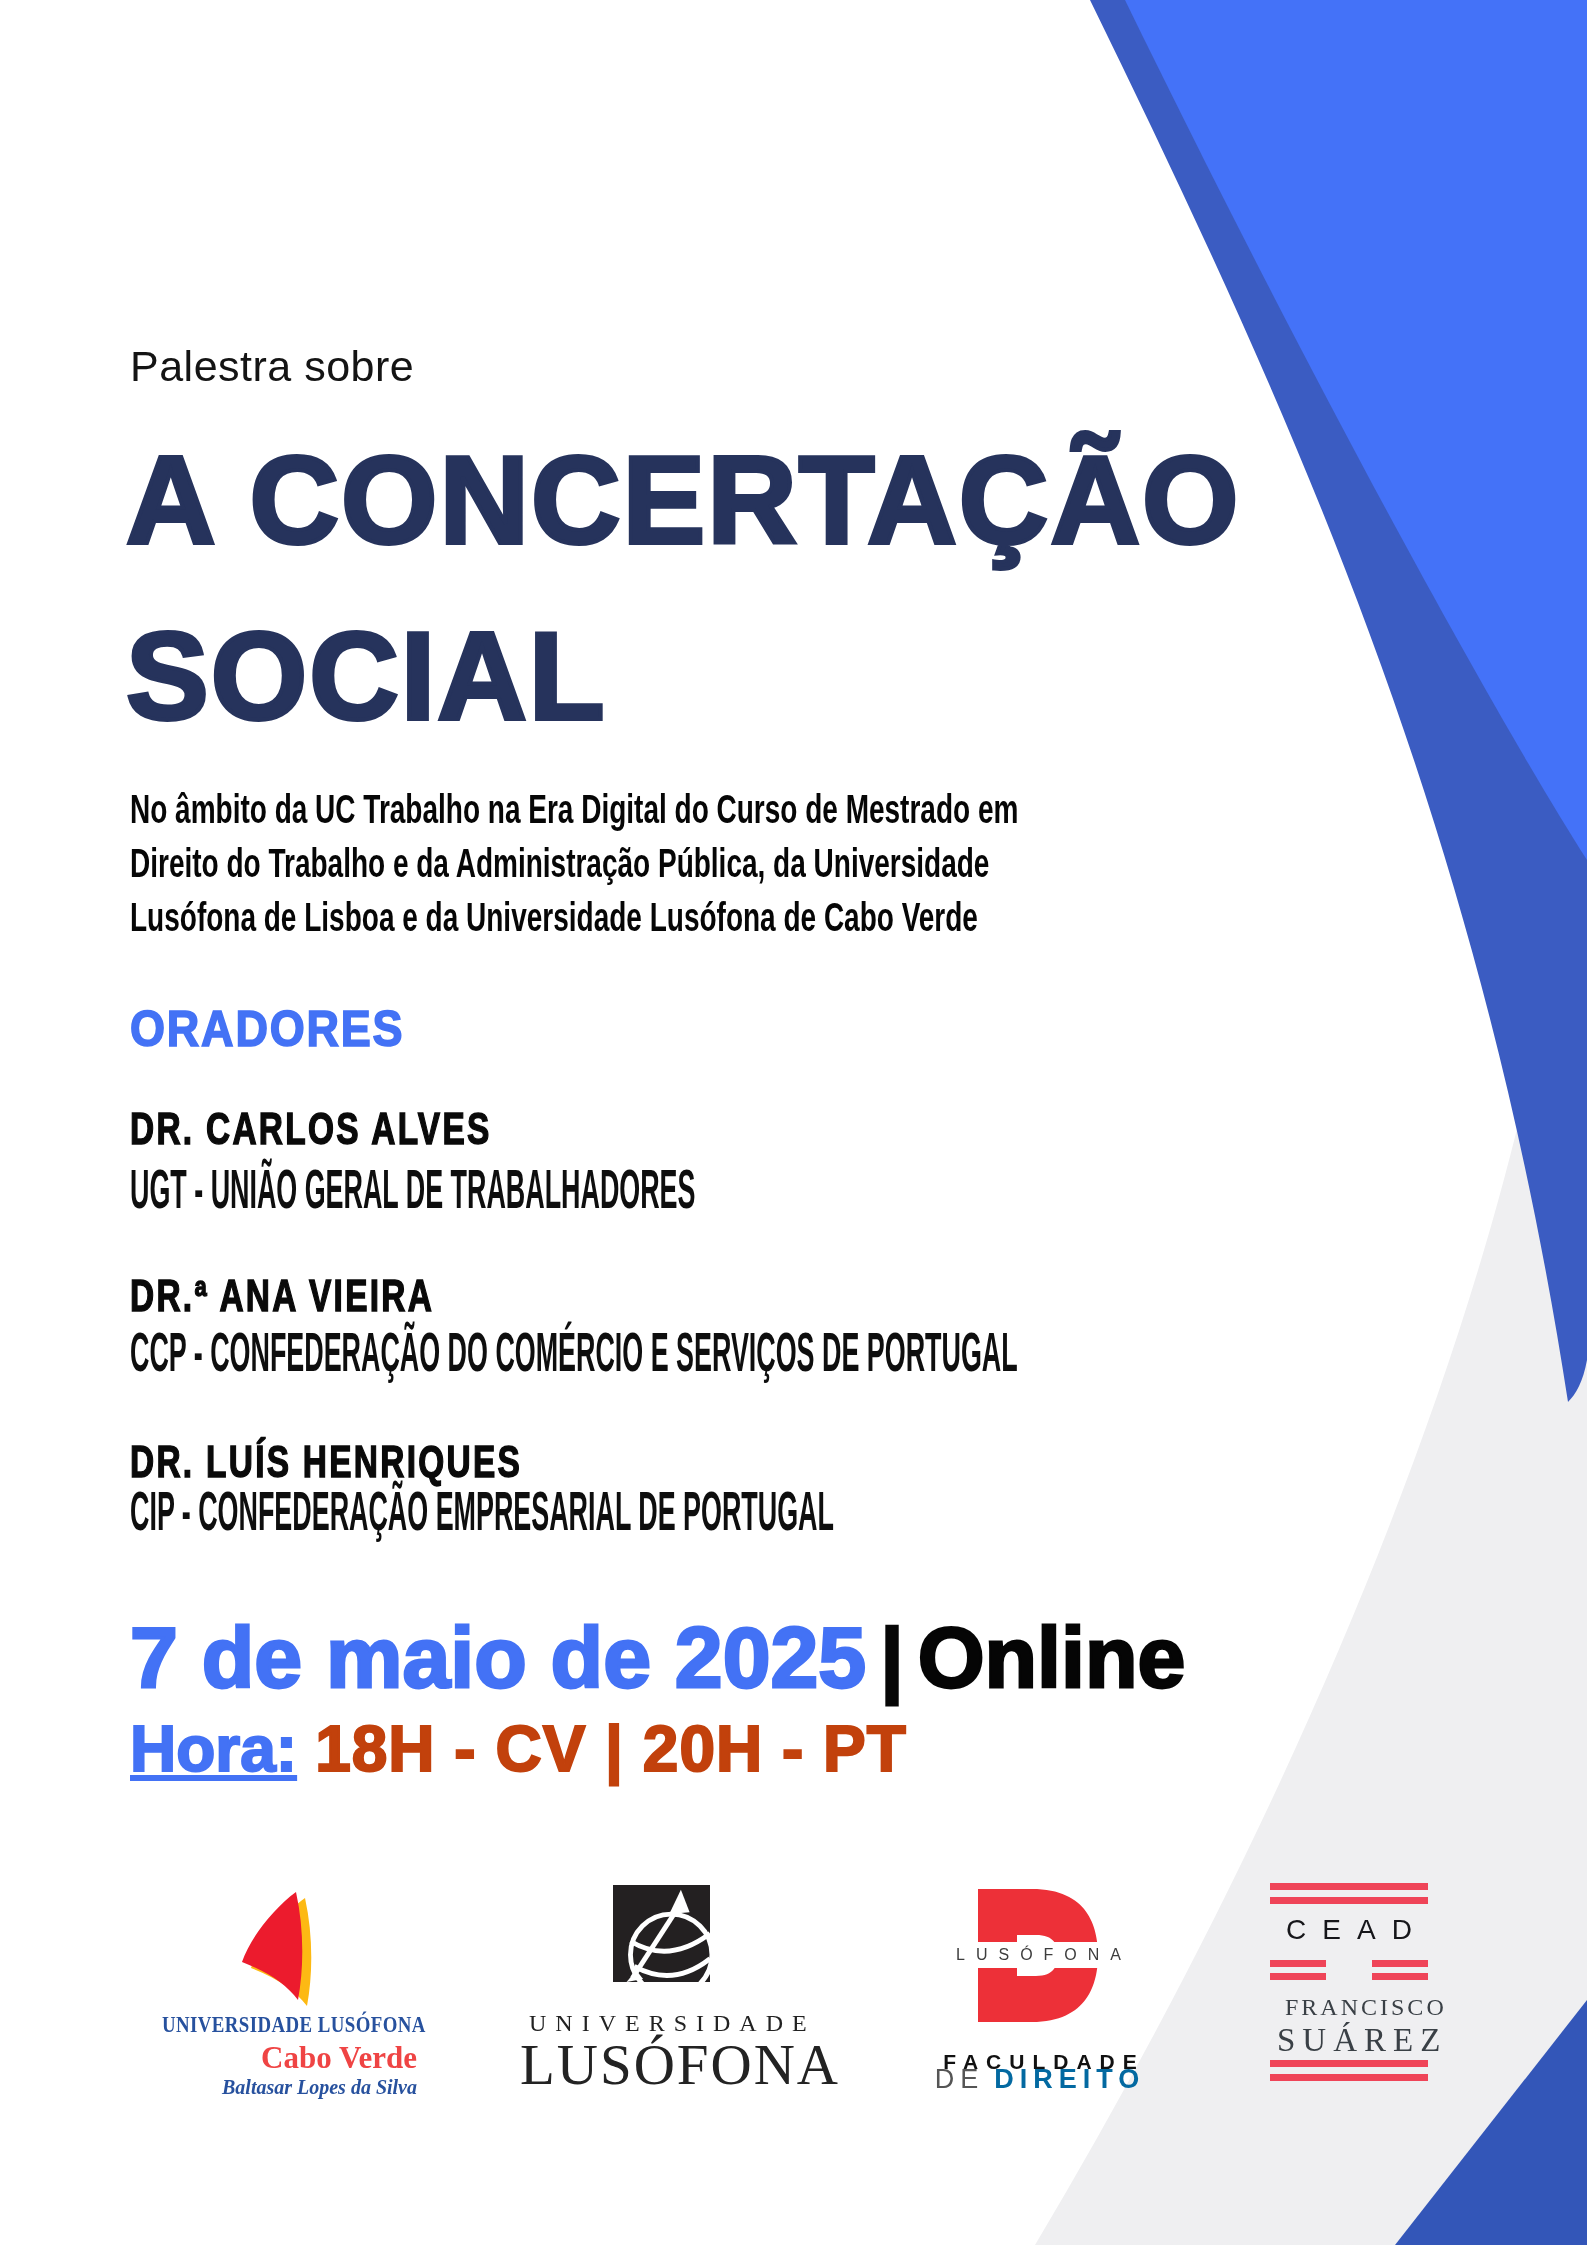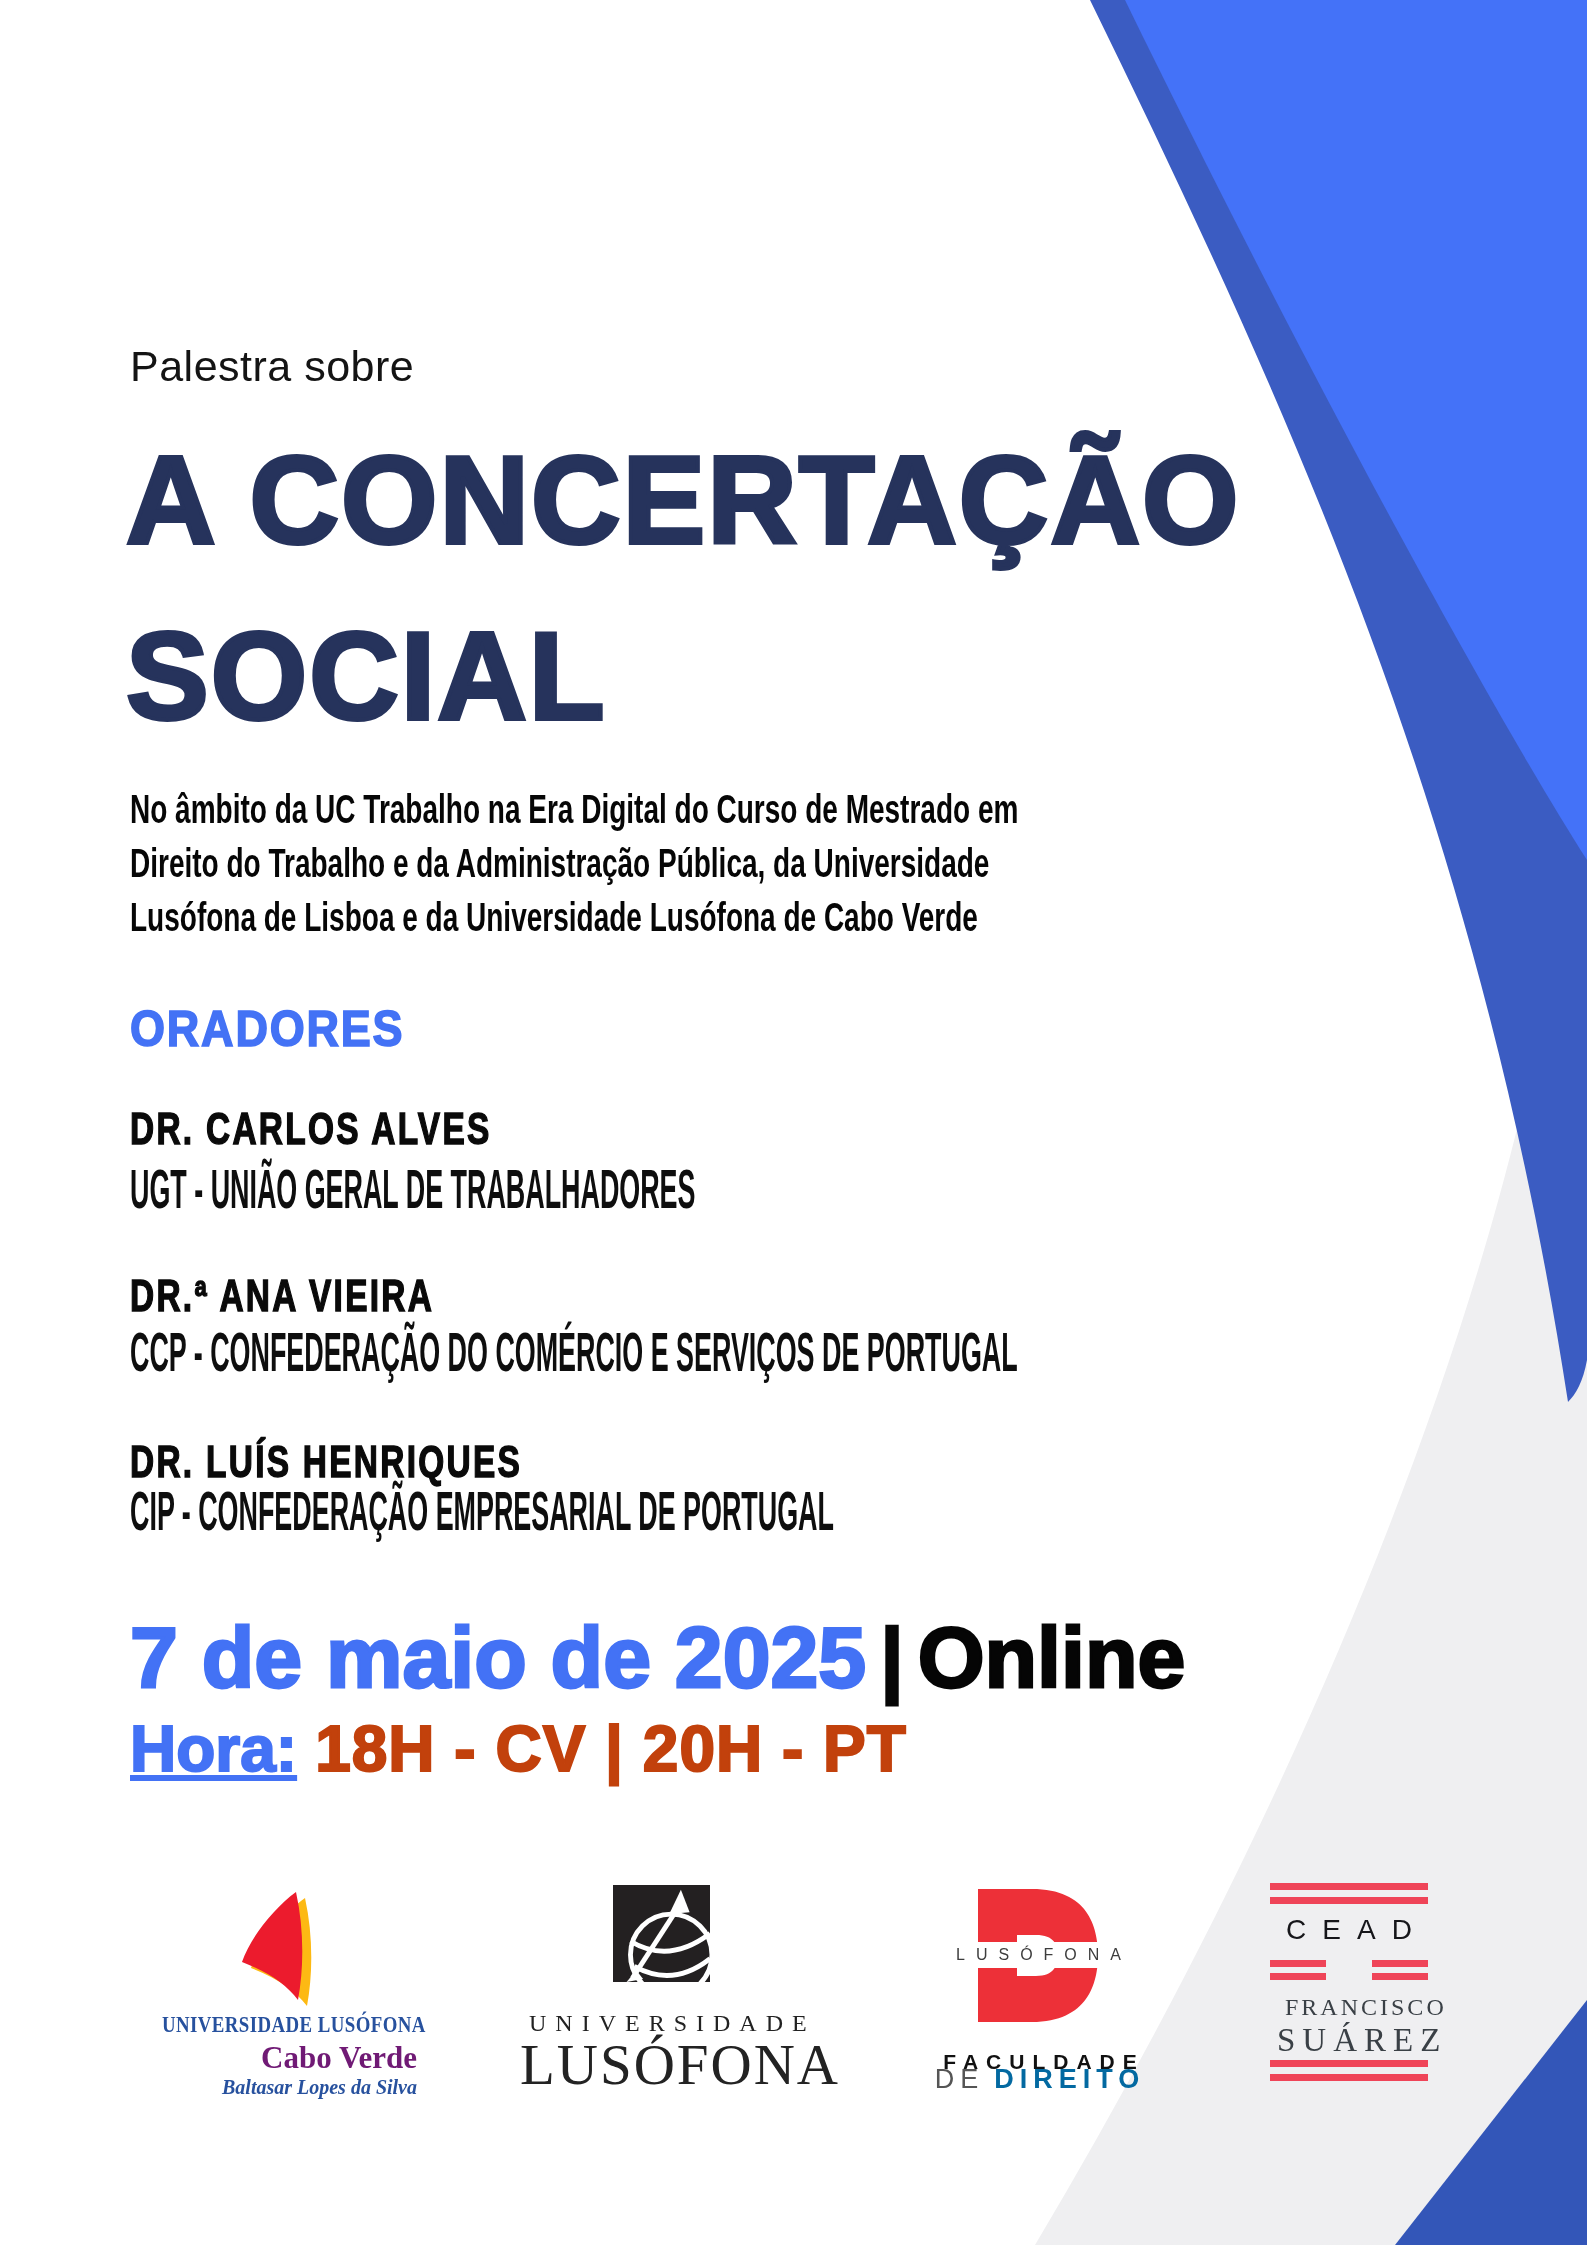--- a/index.html
+++ b/index.html
@@ -56,21 +56,21 @@
   .serif{font-family:"Liberation Serif", serif;}
   
   #logo-cv{left:140px;top:1880px;width:300px;height:290px;}
   #logo-cv .l1{
     position:absolute;left:22px;top:132px;width:330px;
     font-size:23px;font-weight:bold;color:#27519E;letter-spacing:0.5px;
     transform:scaleX(0.82);transform-origin:left top;white-space:nowrap;
   }
   #logo-cv .l2{
     position:absolute;left:0;top:160px;width:277px;text-align:right;
-    font-size:31px;font-weight:bold;color:#701a75;
+    font-size:31px;font-weight:bold;color:#ef4444;
   }
   #logo-cv .l3{
     position:absolute;left:0;top:196px;width:277px;text-align:right;
     font-size:20px;font-weight:bold;font-style:italic;color:#27519E;
   }
   
   #logo-ul{left:520px;top:1880px;width:290px;height:290px;}
   #logo-ul .sq{position:absolute;left:93px;top:5px;width:97px;height:97px;}
   #logo-ul .l1{
     position:absolute;left:0;top:130px;width:290px;text-align:center;

